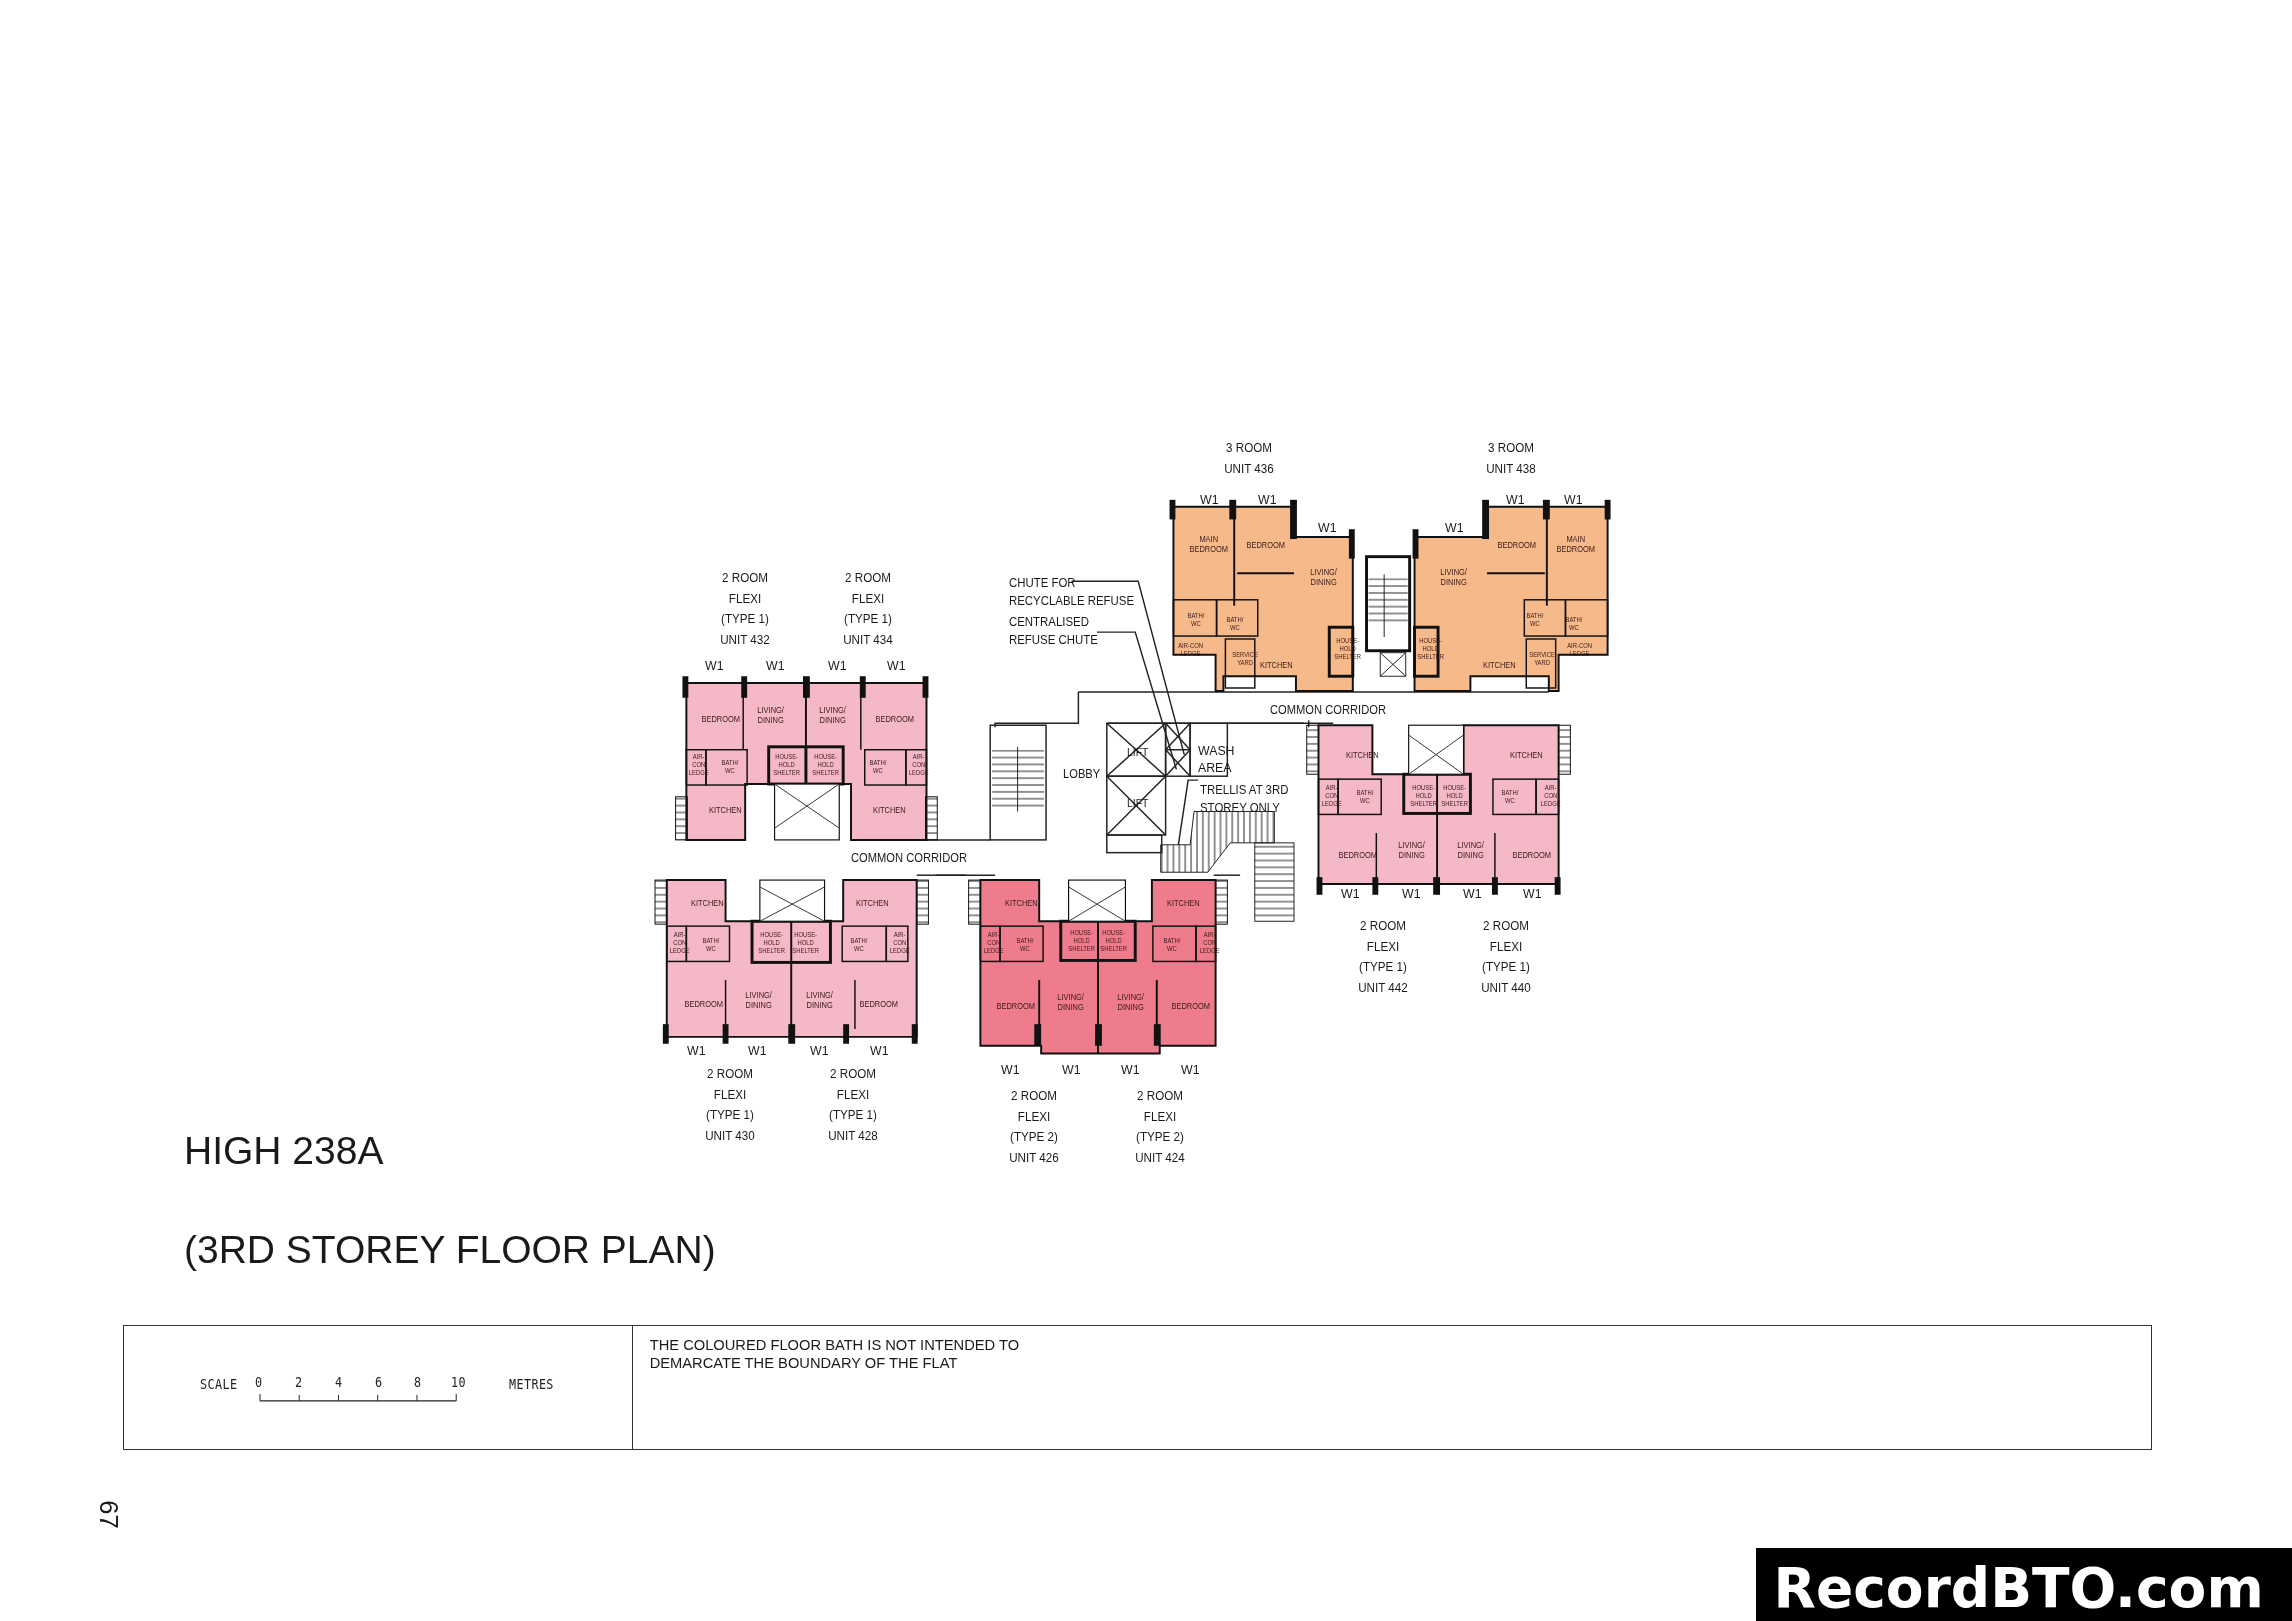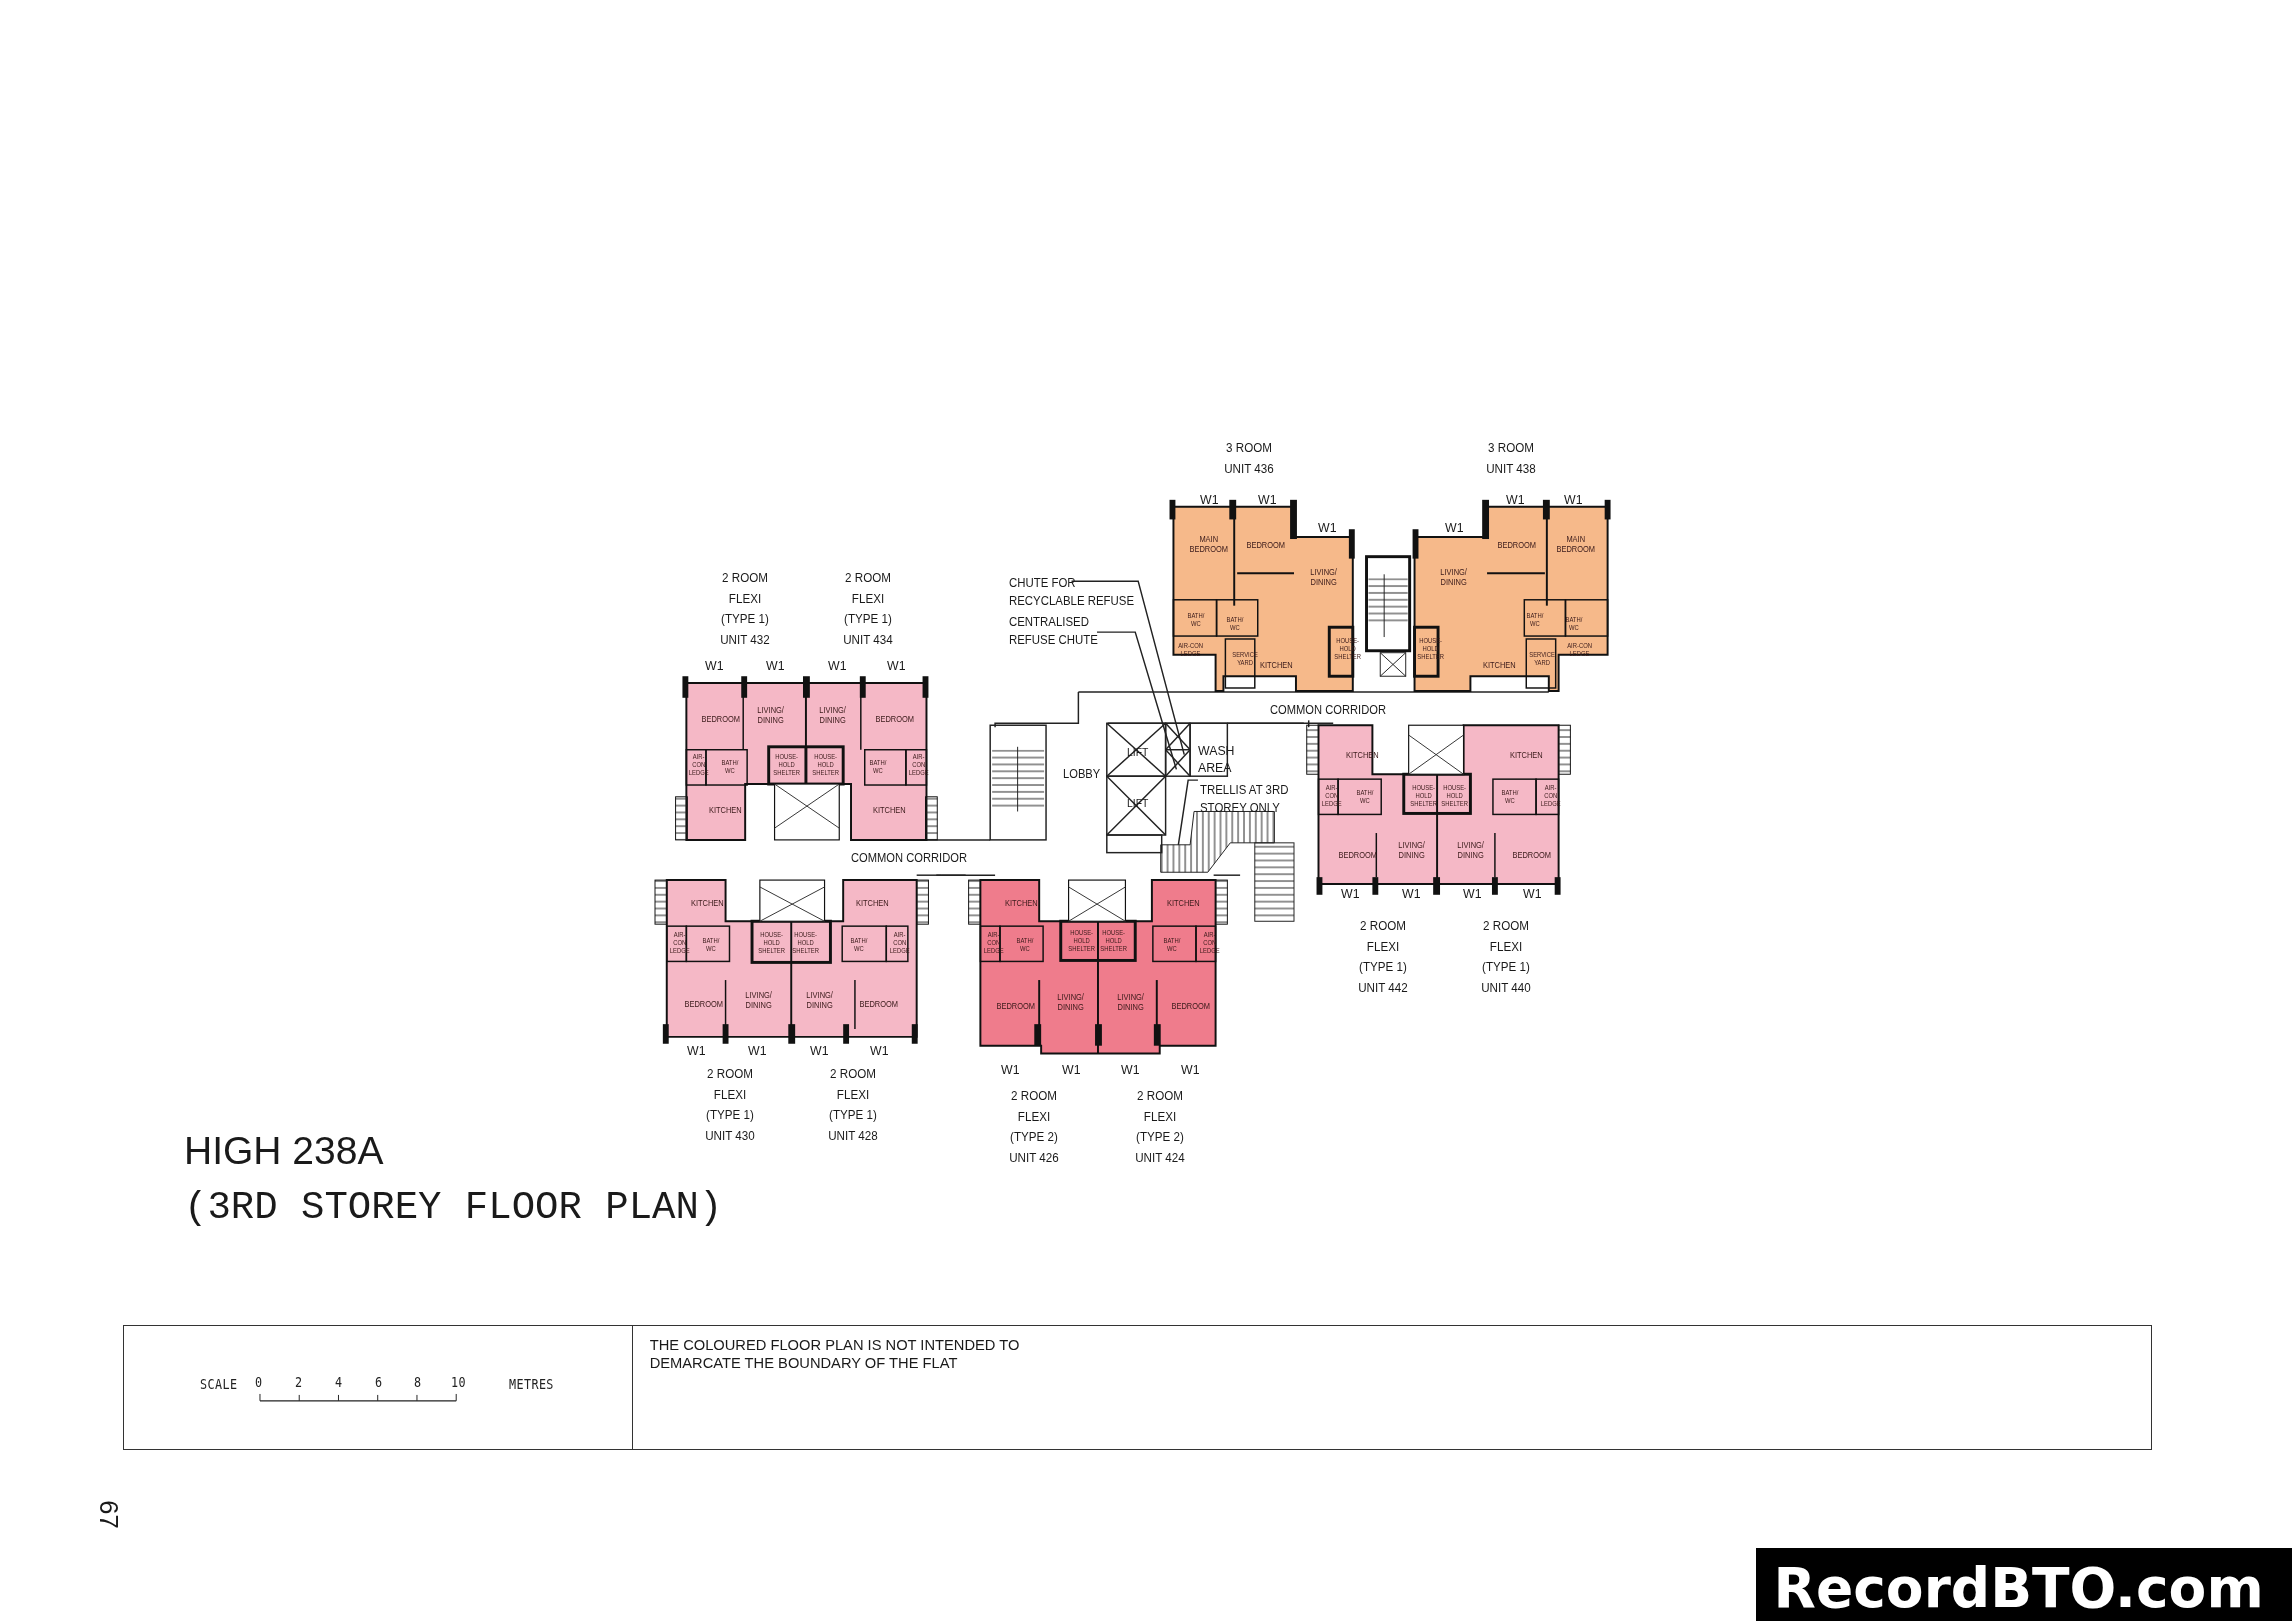--- a/index.html
+++ b/index.html
@@ -439,21 +439,21 @@
   <div>AREA</div>
 </div>
 <div class="note" style="left:1200px;top:782px;">
   <div>TRELLIS AT 3RD</div>
   <div>STOREY ONLY</div>
 </div>
 <span class="corr" style="left:1270px;top:703px;">COMMON CORRIDOR</span>
 <span class="corr" style="left:851px;top:851px;">COMMON CORRIDOR</span>
 
 <div class="title" style="top:1129px;">HIGH 238A</div>
-<div class="title" style="top:1186px;font-family:Liberation Mono, monospace;">(3RD  STOREY FLOOR PLAN)</div>
+<div class="title" style="top:1228px;">(3RD  STOREY FLOOR PLAN)</div>
 
 <div class="legend-table">
   <div class="lcell" style="width:509px;">
     <div class="cad" style="position:absolute;left:76px;top:49px;font-size:14.7px;">SCALE</div>
     <div style="position:absolute;left:135px;top:47px;width:206px;height:29px;">
       <span class="cad" style="position:absolute;left:-3.9px;top:0;font-size:14.7px;">0</span>
       <span class="cad" style="position:absolute;left:36px;top:0;font-size:14.7px;">2</span>
       <span class="cad" style="position:absolute;left:76px;top:0;font-size:14.7px;">4</span>
       <span class="cad" style="position:absolute;left:116px;top:0;font-size:14.7px;">6</span>
       <span class="cad" style="position:absolute;left:155px;top:0;font-size:14.7px;">8</span>
@@ -464,20 +464,20 @@
           <line x1="41" y1="4" x2="41" y2="10" stroke="#222"></line>
         <line x1="81" y1="4" x2="81" y2="10" stroke="#222"></line>
           <line x1="121" y1="4" x2="121" y2="10" stroke="#222"></line>
         <line x1="161" y1="4" x2="161" y2="10" stroke="#222"></line>
           <line x1="201" y1="3" x2="201" y2="10" stroke="#222"></line>
       </svg>
     </div>
     <div class="cad" style="position:absolute;left:385px;top:49px;font-size:14.7px;">METRES</div>
   </div>
   <div class="lcell" style="flex:1;padding:9.8px 0 0 16.7px;">
-    <div style="font-size:14.7px;line-height:18.6px;">THE COLOURED FLOOR PLAN IS NOT INTENDED TO</div>
+    <div style="font-size:14.7px;line-height:18.6px;">THE COLOURED FLOOR BATH IS NOT INTENDED TO</div>
     <div style="font-size:14.7px;line-height:18.6px;">DEMARCATE THE BOUNDARY OF THE FLAT</div>
   </div>
 </div>
 
 <div class="page-num">67</div>
 <div class="watermark">RecordBTO.com</div>
 
 
 </body></html>

